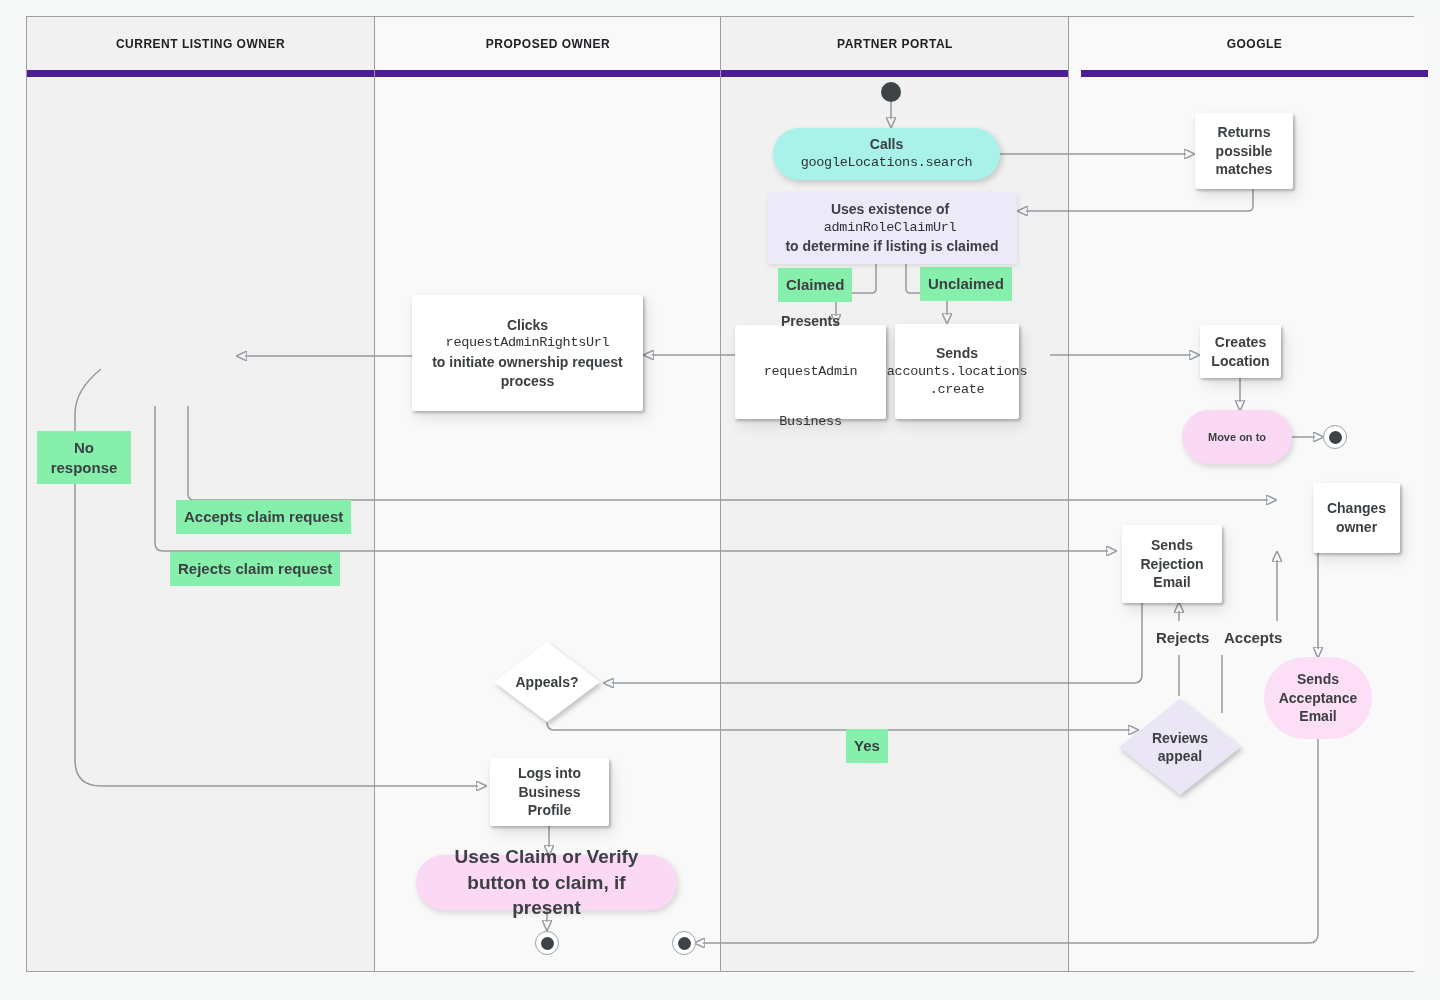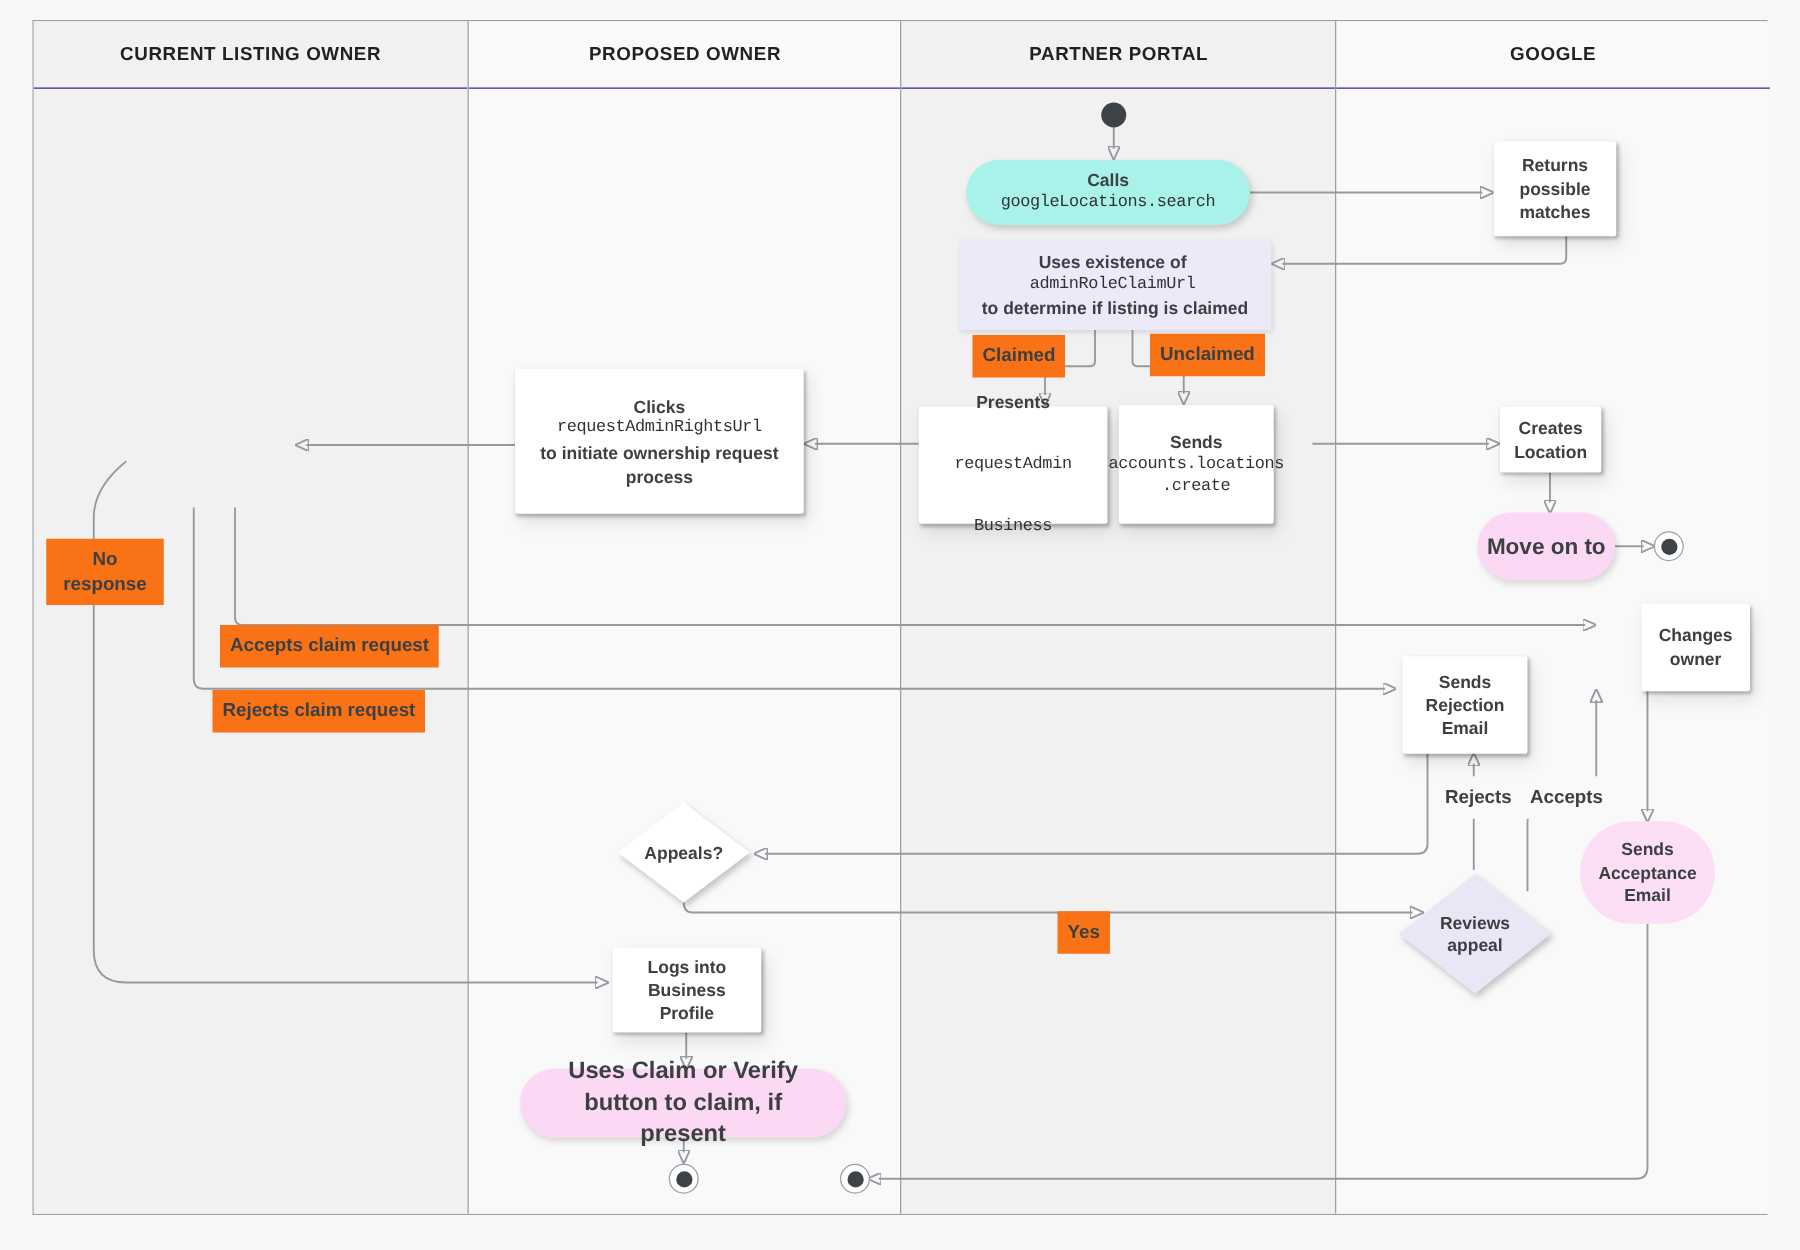--- a/index.html
+++ b/index.html
@@ -4,23 +4,23 @@
 <style>
   html,body { margin:0; padding:0; background:#f7f8f8; }
   .canvas { position:relative; width:1440px; height:1000px; background:#f7f8f8; overflow:hidden;
             font-family:"Liberation Sans", sans-serif; }
   .board { position:absolute; left:26px; top:16px; width:1388px; height:956px;
            border:1px solid #9b9ea2; box-sizing:border-box; }
   .lane { position:absolute; top:0; bottom:0; }
   .lane.l1 { left:0;    width:347px; background:#f1f1f2; }
   .lane.l2 { left:347px; width:346px; background:#f9f9fa; border-left:1px solid #9b9ea2; }
   .lane.l3 { left:693px; width:348px; background:#f1f1f2; border-left:1px solid #9b9ea2; }
-  .lane.l4 { left:1041px; width:347px; background:#f9f9fa; border-left:1px solid #9b9ea2; }
-  .lane-header { height:53px; border-bottom:1px solid #4c1d95; display:flex; align-items:center;
-                 justify-content:center; font-weight:700; font-size:15px; letter-spacing:.5px;
+  .lane.l4 { left:1041px; width:347px; background:#f9f9fa; border-left:1px solid #9b9ea2;padding-left:12px; }
+  .lane-header { height:53px; border-bottom:7px solid #4c1d95; display:flex; align-items:center;
+                 justify-content:center; font-weight:700; font-size:12px; letter-spacing:.5px;
                  color:#202124; }
   svg.wires { position:absolute; left:0; top:0; width:1440px; height:1000px; z-index:1; pointer-events:none; }
   svg.wires path { fill:none; stroke:#949aa1; stroke-width:1.5; }
 
   .node { position:absolute; z-index:3; display:flex; flex-direction:column; align-items:center;
           justify-content:center; text-align:center; color:#3c4043; font-weight:700; font-size:14px;
           line-height:1.35; box-sizing:border-box; }
   .code { font-family:Liberation Mono, monospace; font-weight:400; font-size:13.5px; color:#2f3337; letter-spacing:-0.3px; }
   .white  { background:#ffffff; border-radius:2px;
             box-shadow: 1.5px 2px 3px rgba(0,0,0,.25), 4px 7px 14px rgba(0,0,0,.10); }
@@ -37,21 +37,21 @@
             text-align:center; font-weight:700; font-size:14px; color:#3c4043; line-height:1.3; z-index:1; }
 
   .startnode { position:absolute; z-index:3; width:20px; height:20px; border-radius:50%; background:#3e4347; }
   .endnode { position:absolute; z-index:3; width:24px; height:24px; border-radius:50%; background:#fff;
              border:1px solid #9aa0a6; box-sizing:border-box; display:flex; align-items:center; justify-content:center; }
   .endnode .dot { width:13px; height:13px; border-radius:50%; background:#3e4347; }
 
   .edge-label { position:absolute; z-index:2; font-weight:700; font-size:15px; color:#3c4043;
                 padding:7px 8px; text-align:center; line-height:1.3; white-space:nowrap; }
   .edge-label.wrap { white-space:normal; }
-  .bg-gray  { background:#f97316; }
+  .bg-gray  { background:#86efac; }
   .bg-light { background:#f9f9fa; }
 </style>
 </head>
 <body>
 
 <div class="canvas">
 
   <div class="board">
     <div class="lane l1">
       <div class="lane-header">CURRENT LISTING OWNER</div>
@@ -140,21 +140,21 @@
     <div>Clicks</div>
     <div class="code">requestAdminRightsUrl</div>
     <div>to initiate ownership request process</div>
   </div>
 
 
   <div class="node white" style="left:1200px; top:325px; width:81px; height:53px;">
     <div>Creates Location</div>
   </div>
 
-  <div class="node pinkpill" style="left:1182px; top:410px; width:110px; height:54px; font-size:18px;">
+  <div class="node pinkpill" style="left:1182px; top:410px; width:110px; height:54px; font-size:11px;">
     <div>Move on to</div>
   </div>
 
   <div class="endnode" style="left:1323px; top:425px;">
     <div class="dot"></div>
   </div>
 
   <div class="node white" style="left:1313px; top:483px; width:87px; height:70px;">
     <div>Changes owner</div>
   </div>

